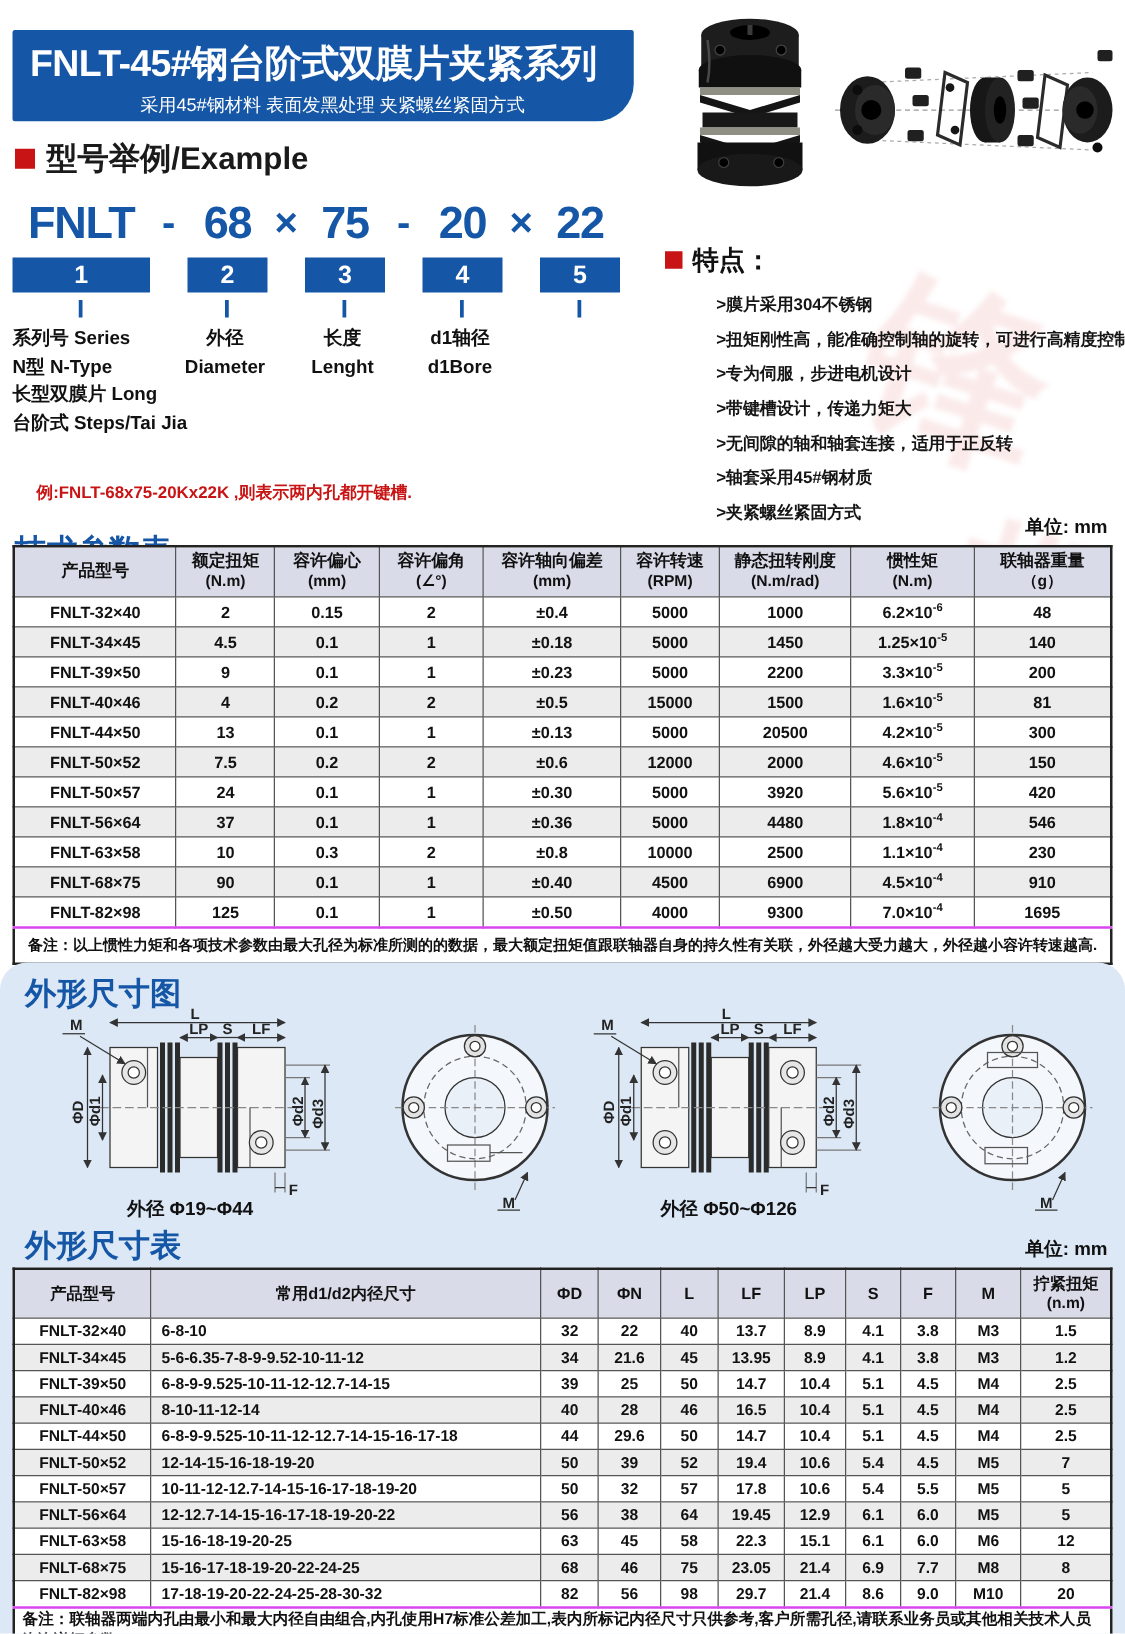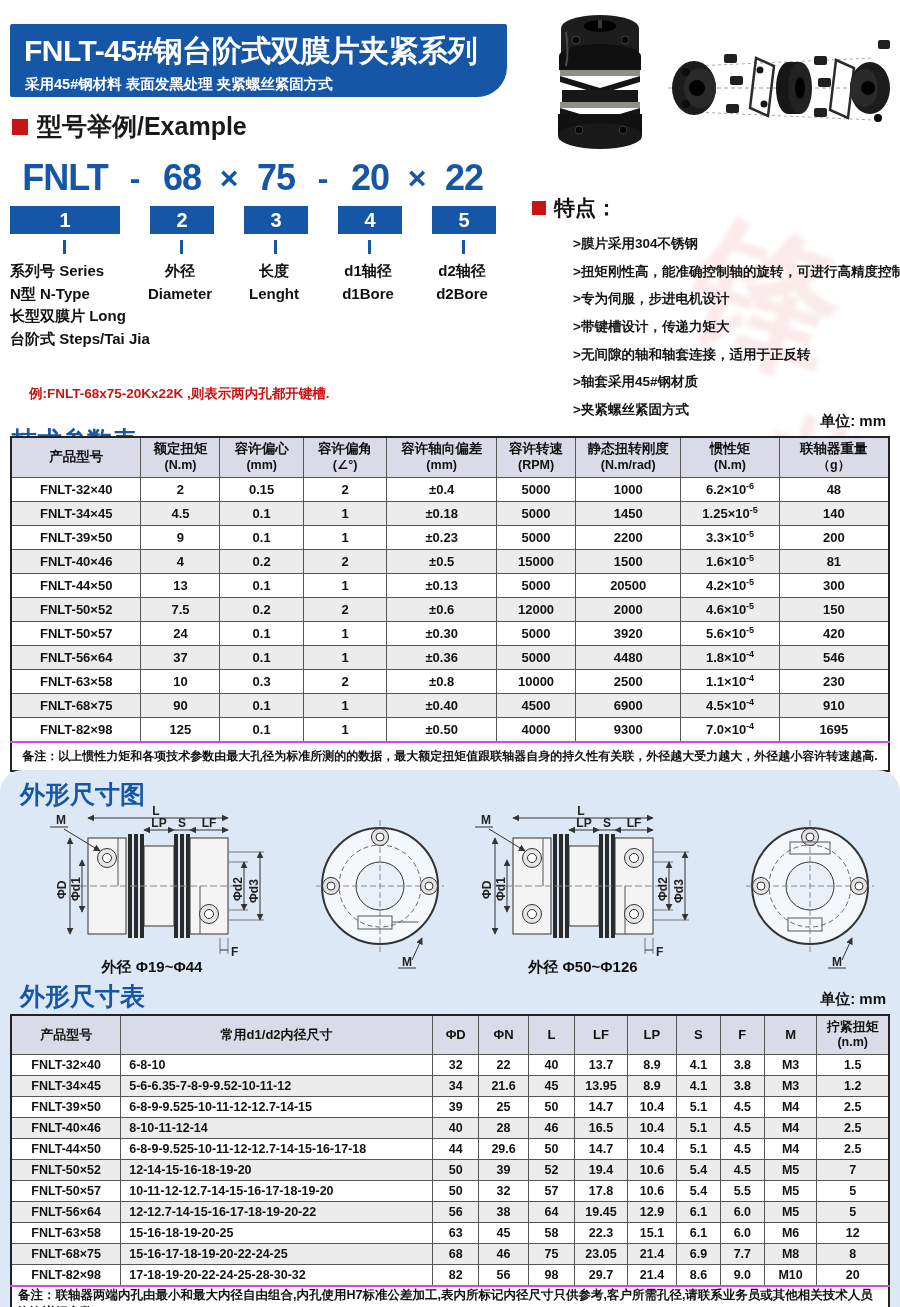--- a/index.html
+++ b/index.html
@@ -3,21 +3,21 @@
 <meta charset="utf-8">
 <style>
   html,body{margin:0;padding:0;background:#fff;}
   #page{position:relative;width:900px;height:1307px;background:#fff;overflow:hidden;
         font-family:"Liberation Sans","DejaVu Sans",sans-serif;color:#111;}
 
   
   .banner{position:absolute;left:10px;top:24px;width:497px;height:73px;background:#1557a6;
           border-radius:2px 2px 30px 2px;color:#fff;}
   .banner-title{font-size:30px;font-weight:900;padding:7px 0 0 14px;letter-spacing:-0.5px;white-space:nowrap;}
-  .banner-sub{font-size:14.5px;font-weight:700;padding:3px 0 0 15px;}
+  .banner-sub{font-size:14.5px;font-weight:400;padding:3px 0 0 15px;text-align:center;}
 
   
   .photo-a{position:absolute;left:533px;top:6px;}
   .photo-b{position:absolute;left:664px;top:28px;}
 
   
   .sec-title{position:absolute;display:flex;align-items:center;gap:9px;font-size:25px;font-weight:800;color:#1a1a1a;}
   .red-sq{width:16px;height:16px;background:#c81414;display:inline-block;}
   #sec-example{left:12px;top:110px;}
 
@@ -195,24 +195,20 @@
       <div>外径</div>
       <div>Diameter</div>
     </div>
   <div class="ex-label-col c3">
       <div>长度</div>
       <div>Lenght</div>
     </div>
   <div class="ex-label-col c4">
       <div>d1轴径</div>
       <div>d1Bore</div>
-    </div>
-  <div class="ex-label-col c5">
-      <div>d2轴径</div>
-      <div>d2Bore</div>
     </div>
   <div id="example-note">
     <div class="l2">例:FNLT-68x75-20Kx22K ,则表示两内孔都开键槽.</div>
   </div>
 
   <div id="features">
     <div class="ftitle">
       <span class="red-sq"></span>
       <span>特点：</span>
     </div>

